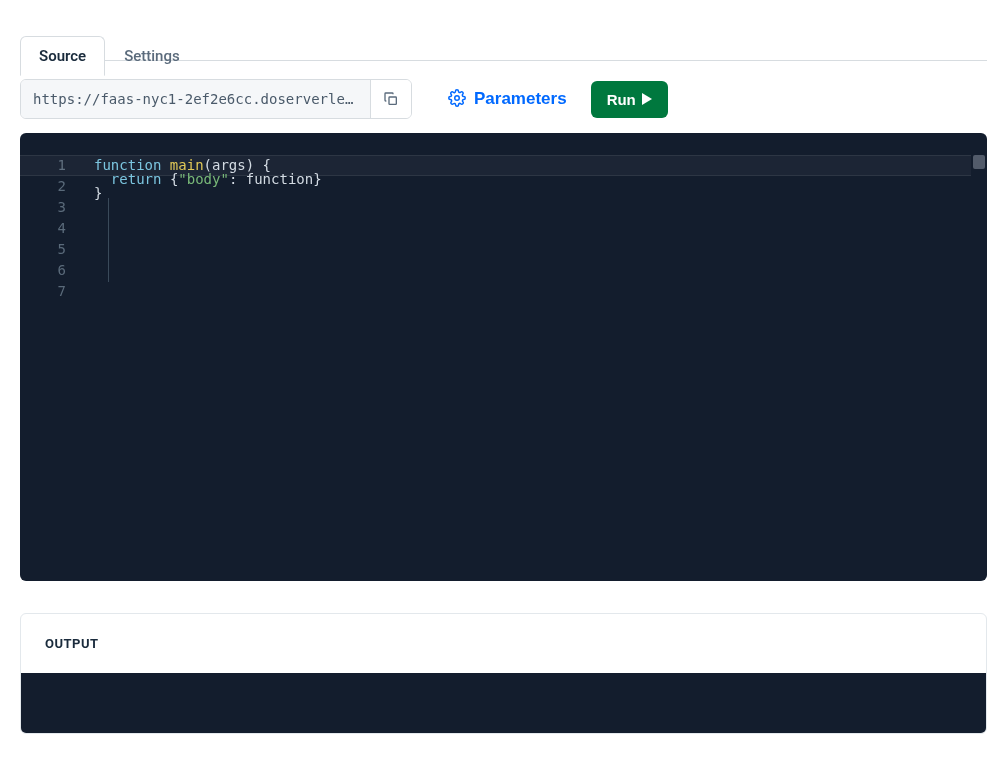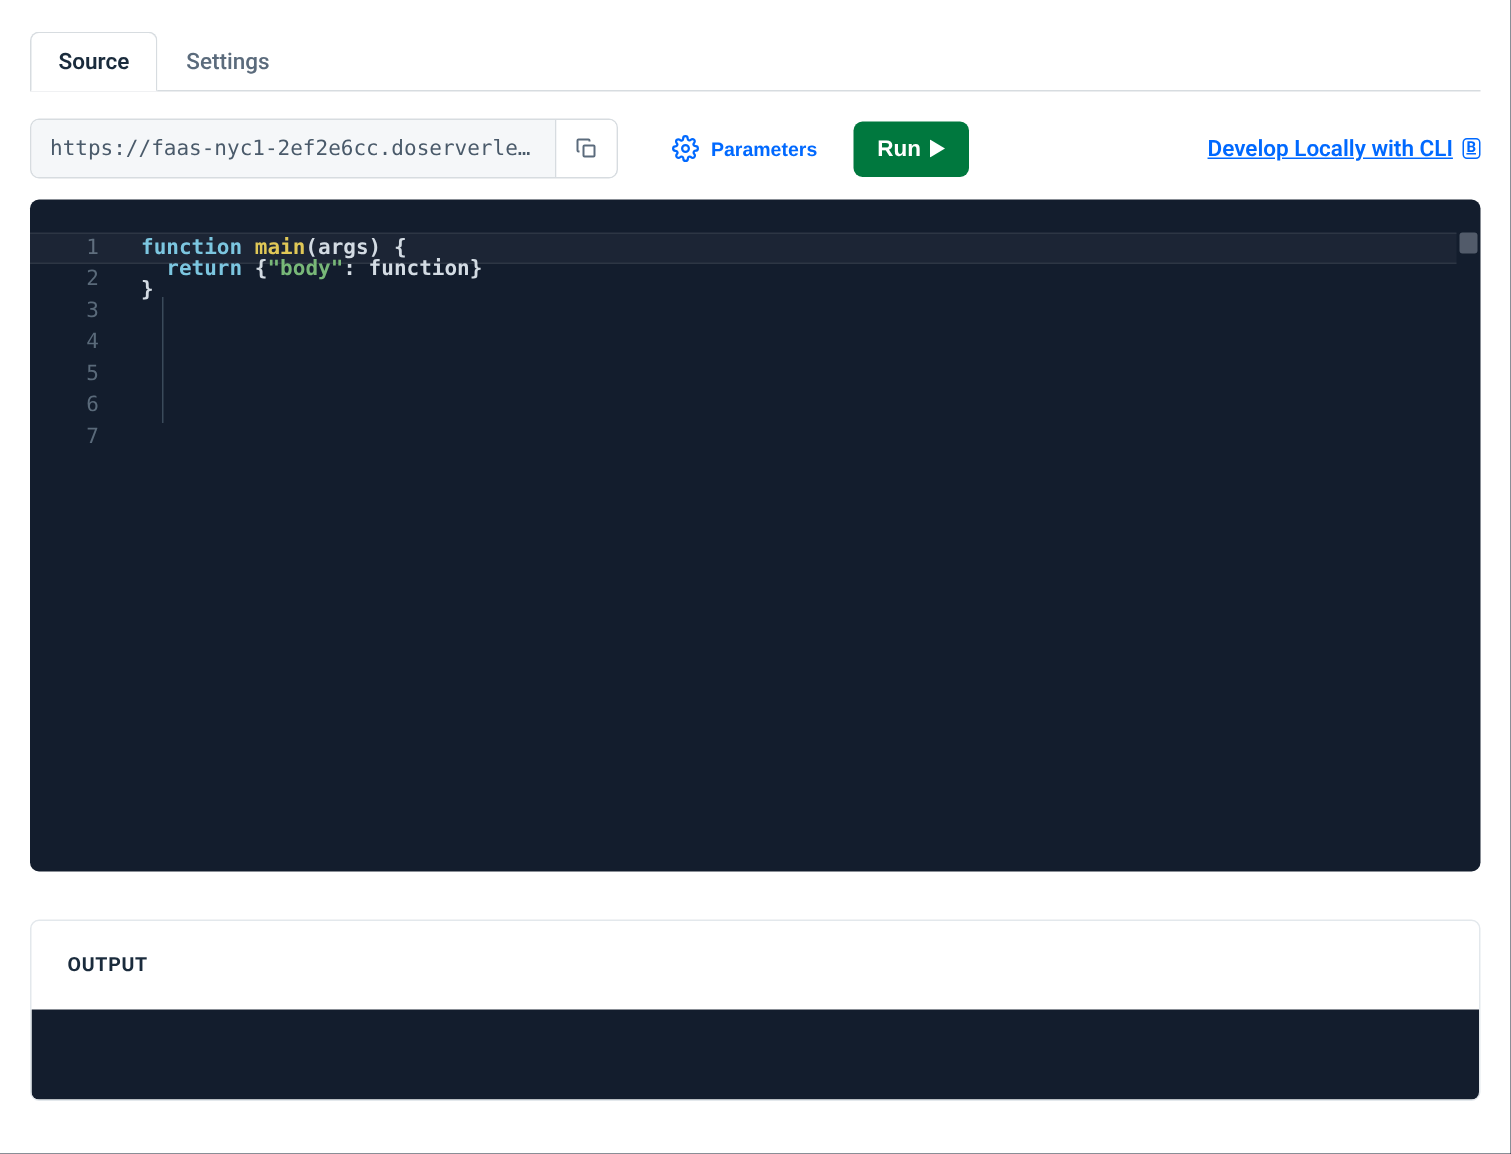--- a/index.html
+++ b/index.html
@@ -22,21 +22,21 @@
       margin-top: 20px;
     }
     .tab {
       padding: 10px 18px;
       font-size: 15px;
       cursor: pointer;
       color: #5b6b7c;
       border: 1px solid transparent;
       border-bottom: none;
       position: relative;
-      top: 1px;
+      top: 16px;
       font-weight: 500;
     }
     .tab.active {
       color: #1a2b3c;
       font-weight: 600;
       border: 1px solid #d7dce0;
       border-bottom: 1px solid #ffffff;
       border-radius: 6px 6px 0 0;
       background: #ffffff;
     }
@@ -75,26 +75,25 @@
       width: 40px;
       height: 100%;
       display: flex;
       align-items: center;
       justify-content: center;
       cursor: pointer;
       color: #5b6b7c;
     }
     .params-btn {
       display: flex;
-      align-items: center;
       gap: 8px;
       background: transparent;
       border: none;
       color: #0069ff;
-      font-size: 13px;
+      font-size: 17px;
       font-weight: 600;
       cursor: pointer;
       padding: 8px 12px;
       margin-left: 12px;
     }
     .run-btn {
       display: flex;
       align-items: center;
       gap: 6px;
       background: #00783e;
@@ -157,21 +156,20 @@
     .code {
       flex: 1;
       color: #d3dbe3;
       position: relative;
     }
     .code-line {
       height: 14px;
       position: relative;
       padding-left: 14px;
       white-space: pre;
-      font-weight: bold;
     }
     .highlight-line {
       position: absolute;
       top: 22px;
       left: 0;
       right: 16px;
       height: 21px;
       background: rgba(255,255,255,0.04);
       border-top: 1px solid rgba(255,255,255,0.08);
       border-bottom: 1px solid rgba(255,255,255,0.08);
@@ -273,24 +271,20 @@
 
   <button class="run-btn">
     <span>Run</span>
     <svg width="10" height="12" viewBox="0 0 10 12" fill="#ffffff">
       <polygon points="0,0 10,6 0,12"></polygon>
     </svg>
   </button>
 
   <div class="spacer"></div>
 
-  <a class="cli-link">
-    <span>Develop Locally with CLI</span>
-    <span class="cli-badge">B</span>
-  </a>
 </div>
 
 <div class="editor-wrap">
   <div class="highlight-line"></div>
   <div class="editor">
     <div class="gutter" id="gutter">
         <div>1</div>
         <div>2</div>
         <div>3</div>
         <div>4</div>

